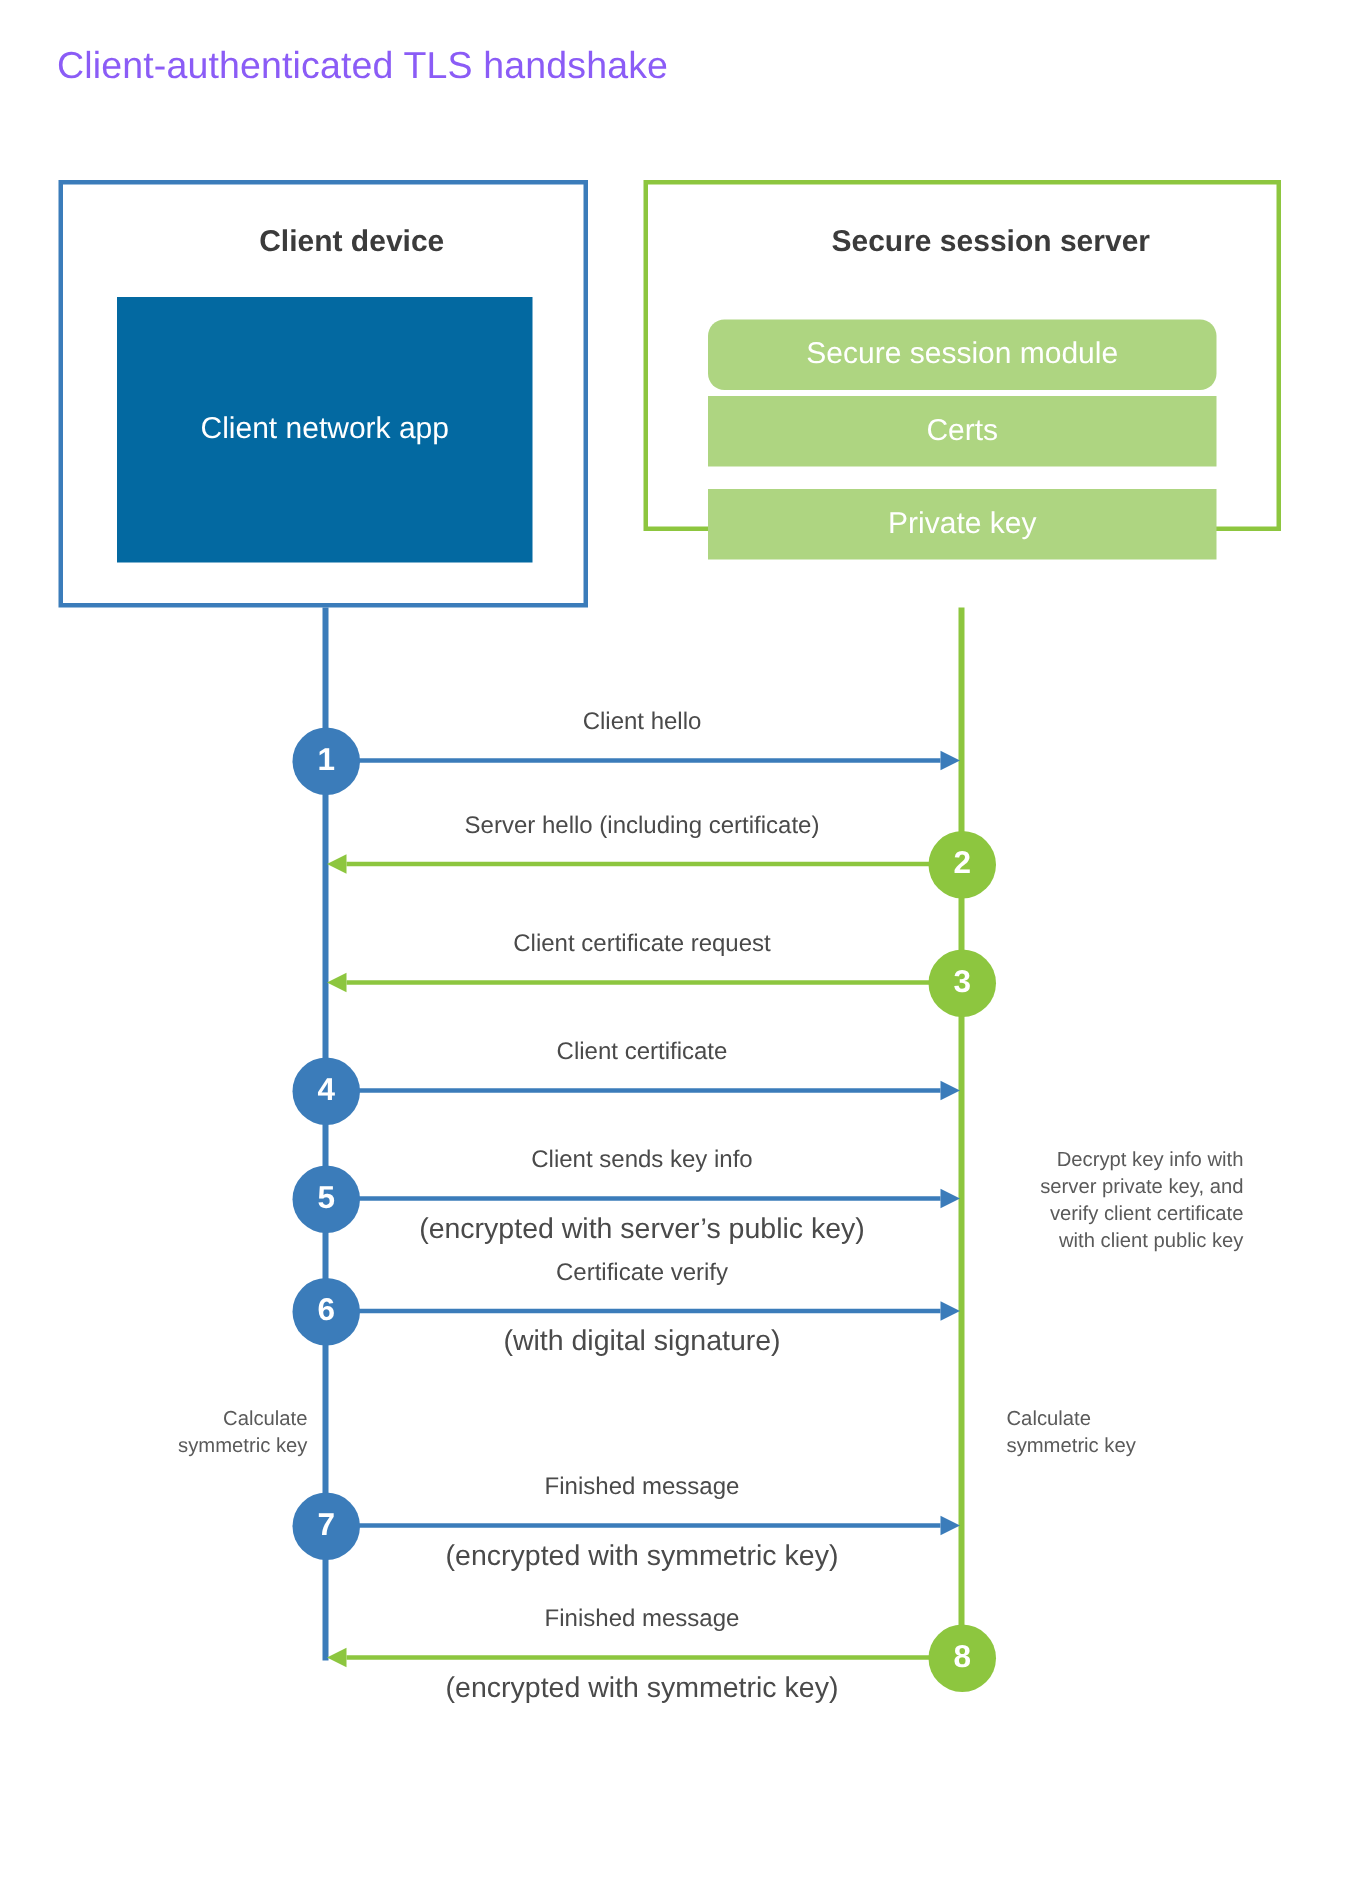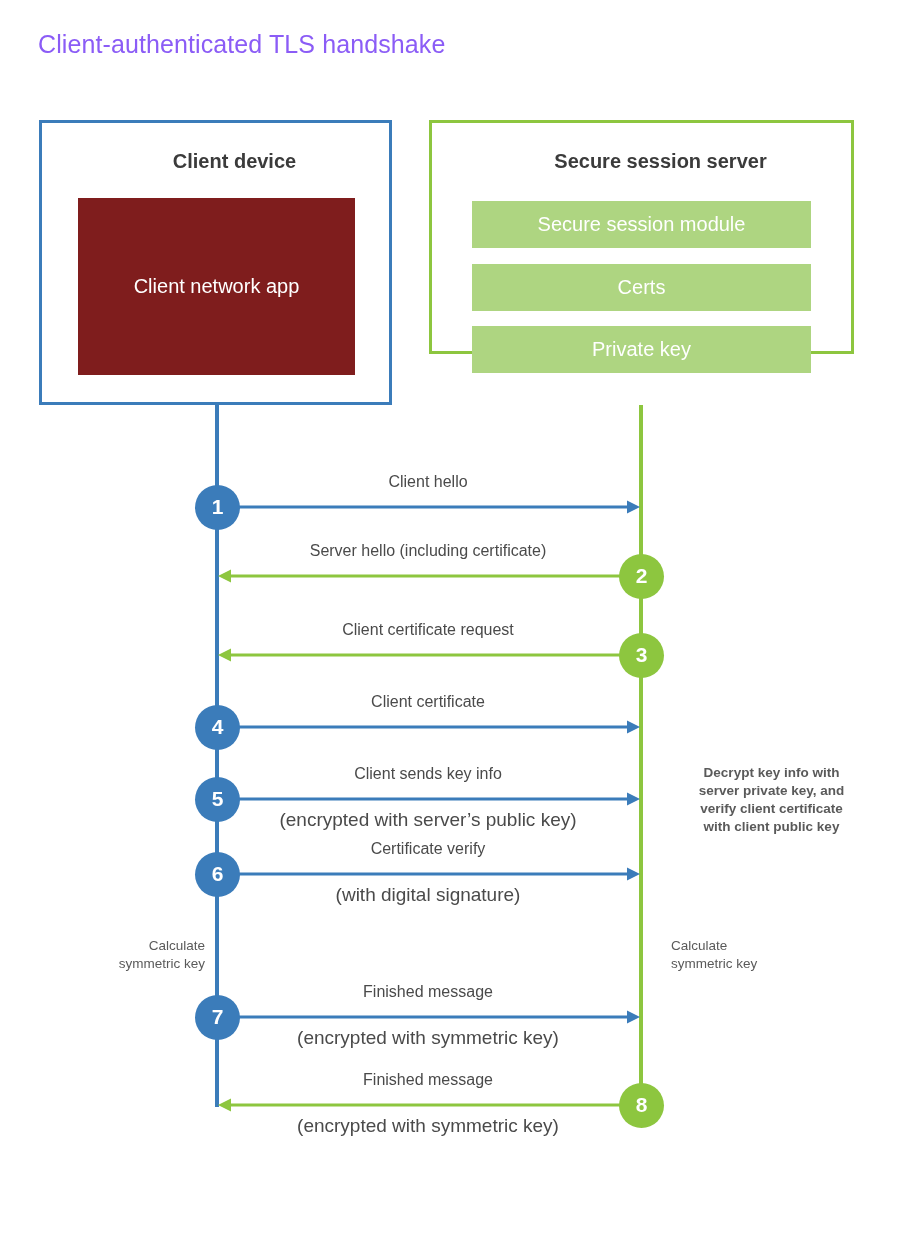--- a/index.html
+++ b/index.html
@@ -57,21 +57,21 @@
     color: #3b3b3b;
     padding-left: 38px;
   }
 
   #client-app-rect {
     position: absolute;
     left: 36px;
     top: 75px;
     width: 277px;
     height: 177px;
-    background: #7f1d1d;
+    background: #0369a1;
     color: #ffffff;
     font-size: 20px;
     line-height: 27px;
     text-align: center;
     display: flex;
     align-items: center;
     justify-content: center;
   }
 
   .server-bar {
@@ -79,21 +79,21 @@
     left: 40px;
     width: 339px;
     height: 47px;
     background: #aed581;
     color: #ffffff;
     font-size: 20px;
     display: flex;
     align-items: center;
     justify-content: center;
   }
-  #server-bar-0 { top: 78px; }
+  #server-bar-0 { top: 90px; border-radius: 11px; }
   #server-bar-1 { top: 141px; }
   #server-bar-2 { top: 203px; }
 
   
   .lifeline {
     position: absolute;
     width: 4px;
   }
   #client-lifeline {
     left: 215px;
@@ -180,25 +180,24 @@
     width: 145px;
     text-align: right;
   }
   #server-calc-note {
     left: 671px;
     top: 937px;
     width: 170px;
     text-align: left;
   }
   #server-decrypt-note {
-    left: 684px;
+    left: 654px;
     top: 764px;
     width: 175px;
-    text-align: center;
-    font-weight: bold;
+    text-align: right;
   }
 </style>
 </head>
 <body>
 
 <div id="diagram-title">Client-authenticated TLS handshake</div>
 
 <div class="actor-box" id="client-device-box">
   <div class="actor-title">Client device</div>
   <div id="client-app-rect">Client network

